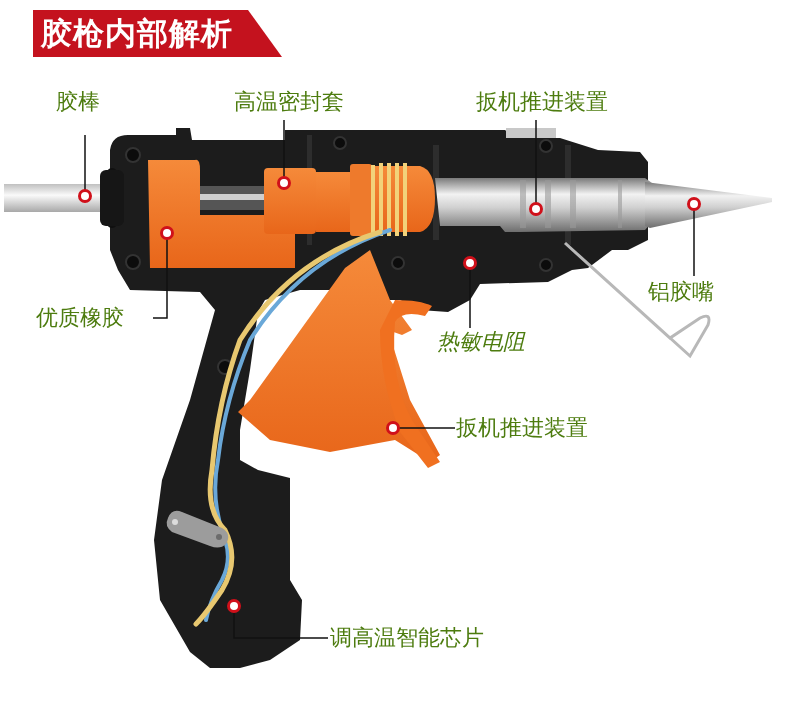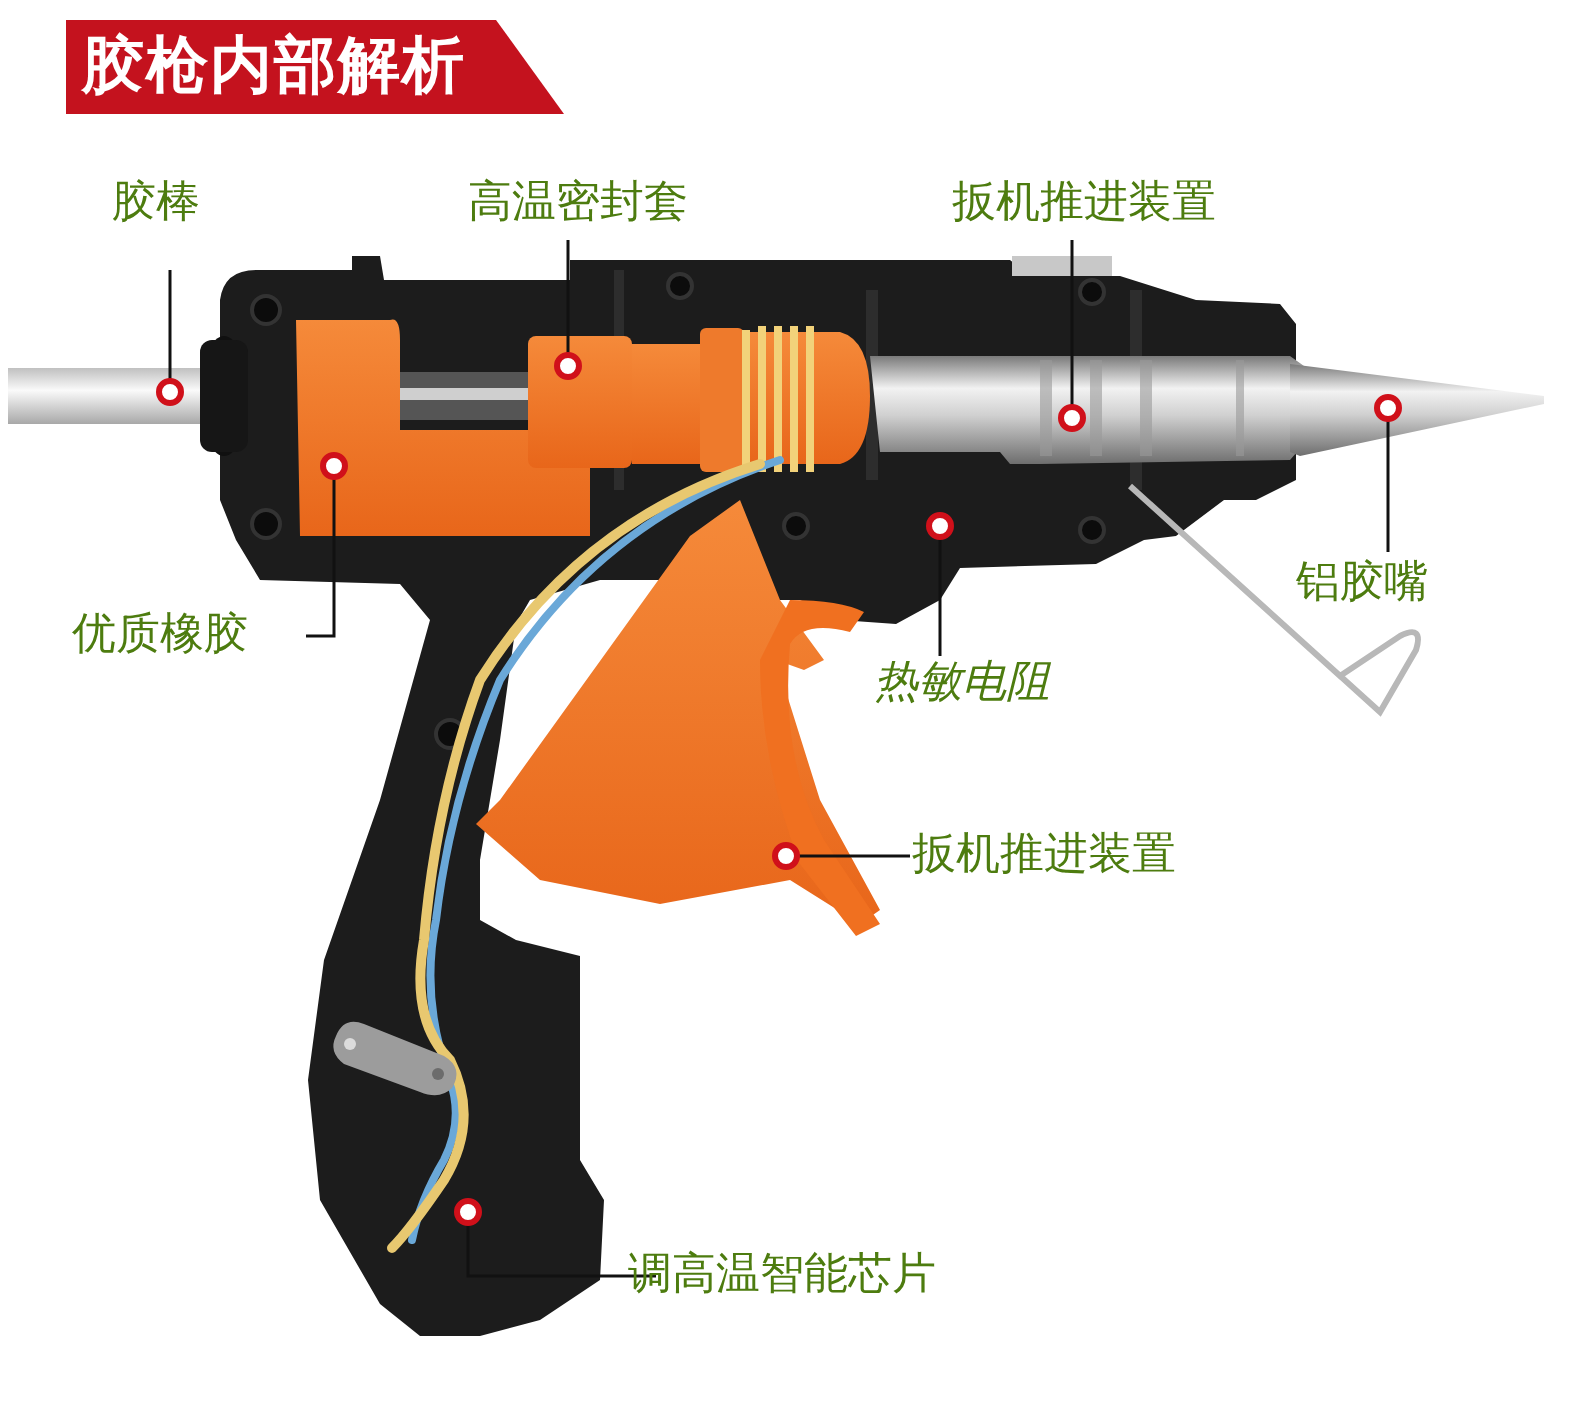--- a/index.html
+++ b/index.html
@@ -138,13 +138,13 @@
   </g>
 </svg>
 
 <div class="label" style="left:56px; top:90px;">胶棒</div>
 <div class="label" style="left:234px; top:90px;">高温密封套</div>
 <div class="label" style="left:476px; top:90px;">扳机推进装置</div>
 <div class="label" style="left:648px; top:280px;">铝胶嘴</div>
 <div class="label" style="left:36px; top:306px;">优质橡胶</div>
 <div class="label" style="left:437px; top:330px;font-style:italic;">热敏电阻</div>
 <div class="label" style="left:456px; top:416px;">扳机推进装置</div>
-<div class="label" style="left:314px; top:626px;">调高温智能芯片</div>
+<div class="label" style="left:330px; top:626px;">调高温智能芯片</div>
 
 </body></html>

